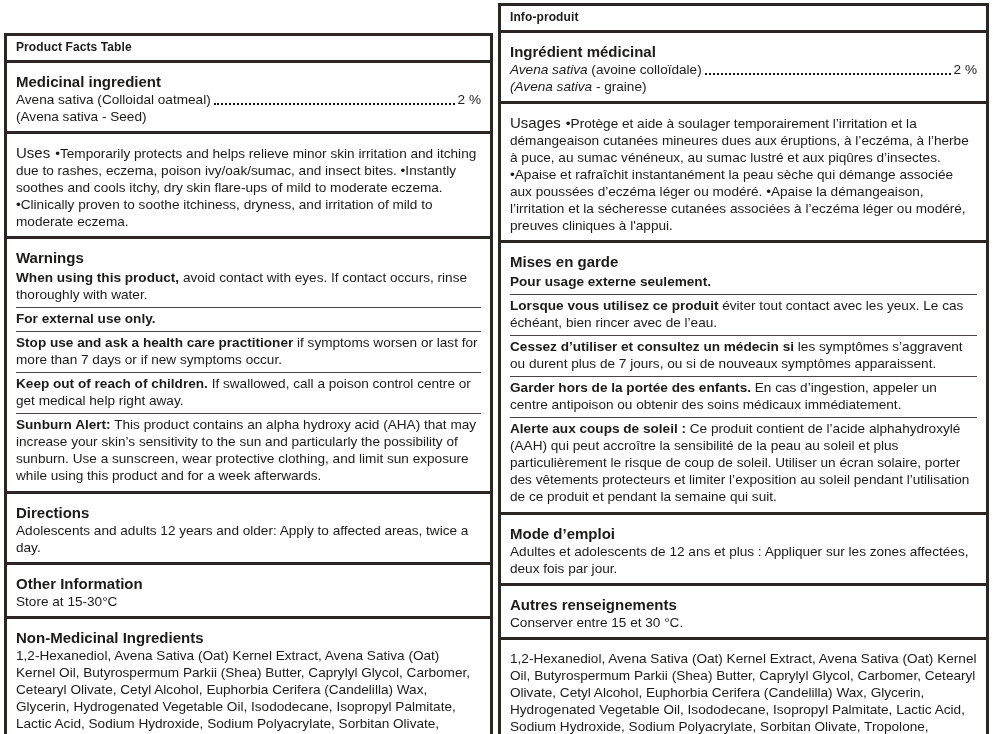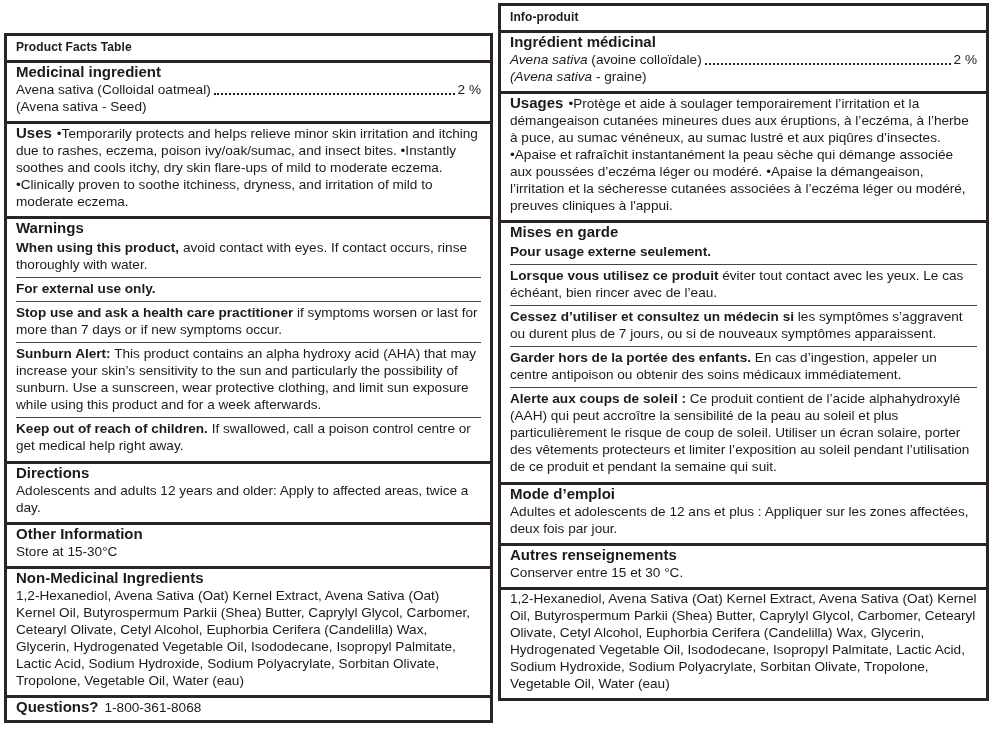--- a/index.html
+++ b/index.html
@@ -16,26 +16,26 @@
     border: 3px solid #2b2523;
     background: #ffffff;
   }
   .table-en { left: 4px;  top: 33px; width: 489px; }
   .table-fr { left: 498px; top: 3px;  width: 491px; }
 
   .title-row { padding: 4px 9px 6px 9px; }
   .title-row h1 {
     font-size: 12px; font-weight: bold; letter-spacing: 0.1px;
   }
-  .sec { border-top: 3px solid #2b2523; padding: 0 9px 6px 9px; }
+  .sec { border-top: 3px solid #2b2523; padding: 10px 9px 6px 9px; }
   .sec h2 { font-size: 15px; font-weight: bold; margin-bottom: 1px; }
   .body-text, .dotrow, .src-line, .w-entry, .phone {
     font-size: 13.6px; line-height: 17px;
   }
-  .h-inline { font-size: 15px; font-weight: bold; margin-right: 5px; }
+  .h-inline { font-size: 15px; font-weight: normal; margin-right: 5px; }
   .bold-lead { font-weight: bold; }
 
   .dotrow { display: flex; align-items: flex-end; }
   .dotrow .nm { white-space: nowrap; }
   .dots {
     flex: 1 1 auto;
     border-bottom: 2px dotted #1c1b1a;
     margin: 0 3px 3px 3px;
     min-width: 20px;
   }
@@ -71,22 +71,22 @@
 
   <div class="sec">
     <p class="body-text"><span class="h-inline">Uses</span><span>•Temporarily protects and helps relieve minor skin irritation and itching due to rashes, eczema, poison ivy/oak/sumac, and insect bites. •Instantly soothes and cools itchy, dry skin flare-ups of mild to moderate eczema. •Clinically proven to soothe itchiness, dryness, and irritation of mild to moderate eczema.</span></p>
   </div>
 
   <div class="sec warnings">
     <h2>Warnings</h2>
     <div class="w-entry"><span class="bold-lead">When using this product,</span><span> avoid contact with eyes. If contact occurs, rinse thoroughly with water.</span></div>
     <div class="w-entry"><span class="bold-lead">For external use only.</span><span></span></div>
     <div class="w-entry"><span class="bold-lead">Stop use and ask a health care practitioner</span><span> if symptoms worsen or last for more than 7 days or if new symptoms occur.</span></div>
+    <div class="w-entry"><span class="bold-lead">Keep out of reach of children.</span><span> If swallowed, call a poison control centre or get medical help right away.</span></div>
     <div class="w-entry"><span class="bold-lead">Sunburn Alert:</span><span> This product contains an alpha hydroxy acid (AHA) that may increase your skin’s sensitivity to the sun and particularly the possibility of sunburn. Use a sunscreen, wear protective clothing, and limit sun exposure while using this product and for a week afterwards.</span></div>
-    <div class="w-entry"><span class="bold-lead">Keep out of reach of children.</span><span> If swallowed, call a poison control centre or get medical help right away.</span></div>
   </div>
 
   <div class="sec">
     <h2>Directions</h2>
     <p class="body-text">Adolescents and adults 12 years and older: Apply to affected areas, twice a day.</p>
   </div>
 
   <div class="sec">
     <h2>Other Information</h2>
     <p class="body-text">Store at 15-30°C</p>

